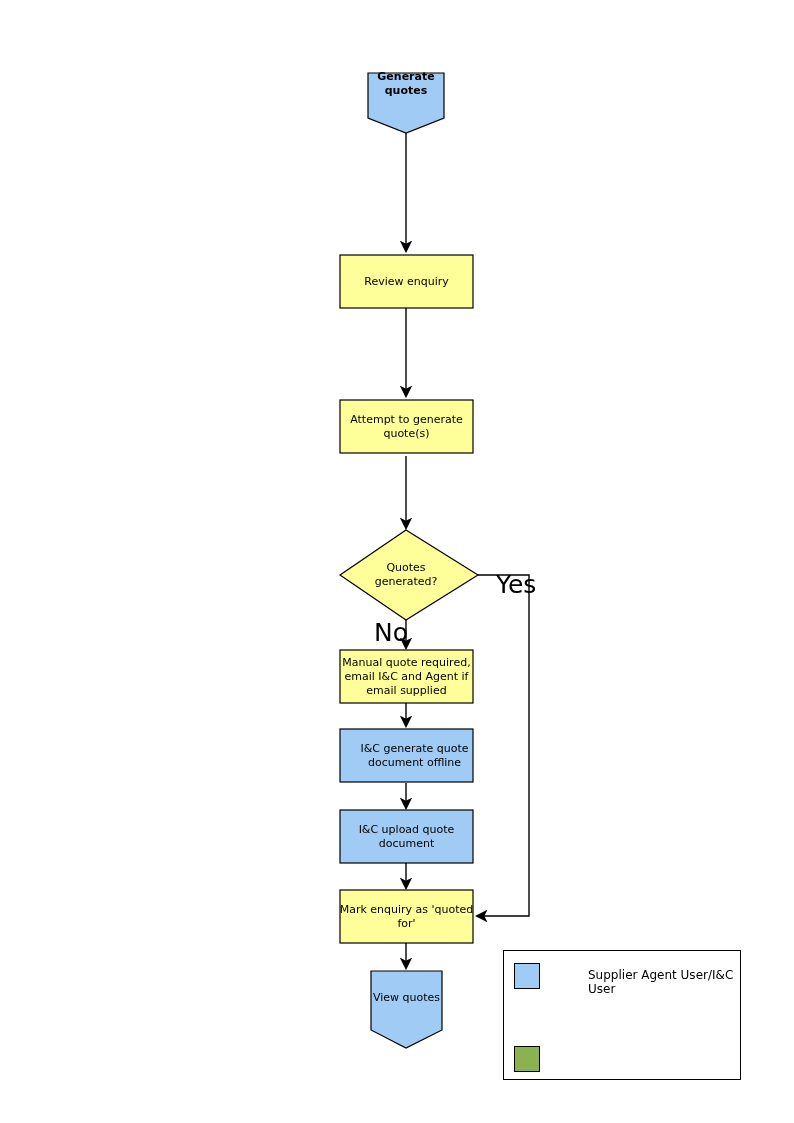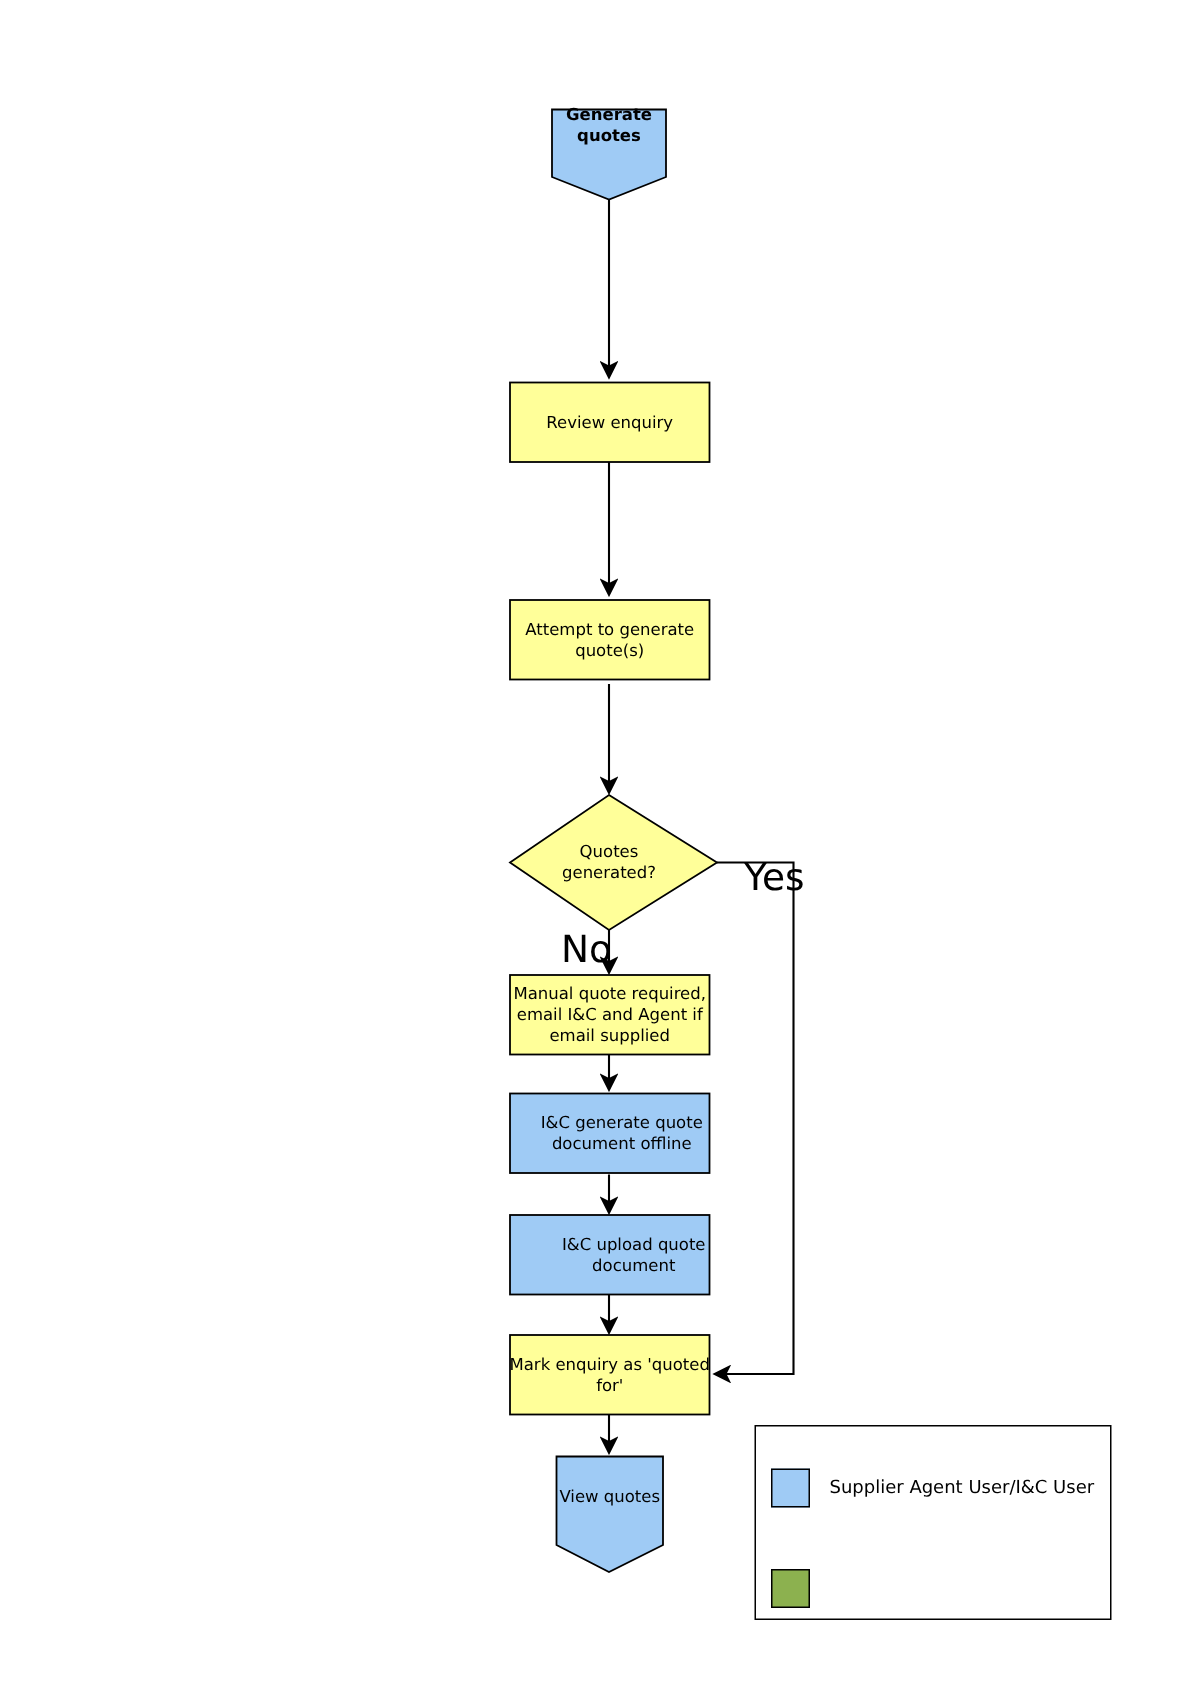--- a/index.html
+++ b/index.html
@@ -141,32 +141,32 @@
 <div class="node-label" style="left:346px; top:550px; width:120px; height:50px;">Quotes
 generated?</div>
 
 <div class="node-label" style="left:340px; top:650px; width:133px; height:53px;border-radius:14px;">Manual quote required,
 email I&amp;C and Agent if
 email supplied</div>
 
 <div class="node-label" style="left:348px; top:729px; width:133px; height:53px;">I&amp;C generate quote
 document offline</div>
 
-<div class="node-label" style="left:340px; top:810px; width:133px; height:53px;margin-left:16px;">I&amp;C upload quote
+<div class="node-label" style="left:340px; top:810px; width:133px; height:53px;">I&amp;C upload quote
 document</div>
 
 <div class="node-label" style="left:338px; top:890px; width:137px; height:53px;">Mark enquiry as 'quoted for'</div>
 
 <div class="node-label" style="left:371px; top:975px; width:71px; height:45px;">View quotes</div>
 
 <div class="edge-label" style="left:469px; top:571px;margin-left:27px;">Yes</div>
 
 <div class="edge-label" style="left:374px; top:619px;">No</div>
 
 <div class="legend-box">
-  <div class="legend-row" style="top:28px;">
+  <div class="legend-row" style="top:12px;gap:35px;">
     <span class="legend-swatch" style="background:#9FCBF5;"></span>
     <span class="legend-text">Supplier Agent User/I&amp;C User</span>
   </div>
   <div class="legend-row" style="top:95px;">
     <span class="legend-swatch" style="background:#8CB14F;"></span>
   </div>
 </div>
 
 </body></html>

